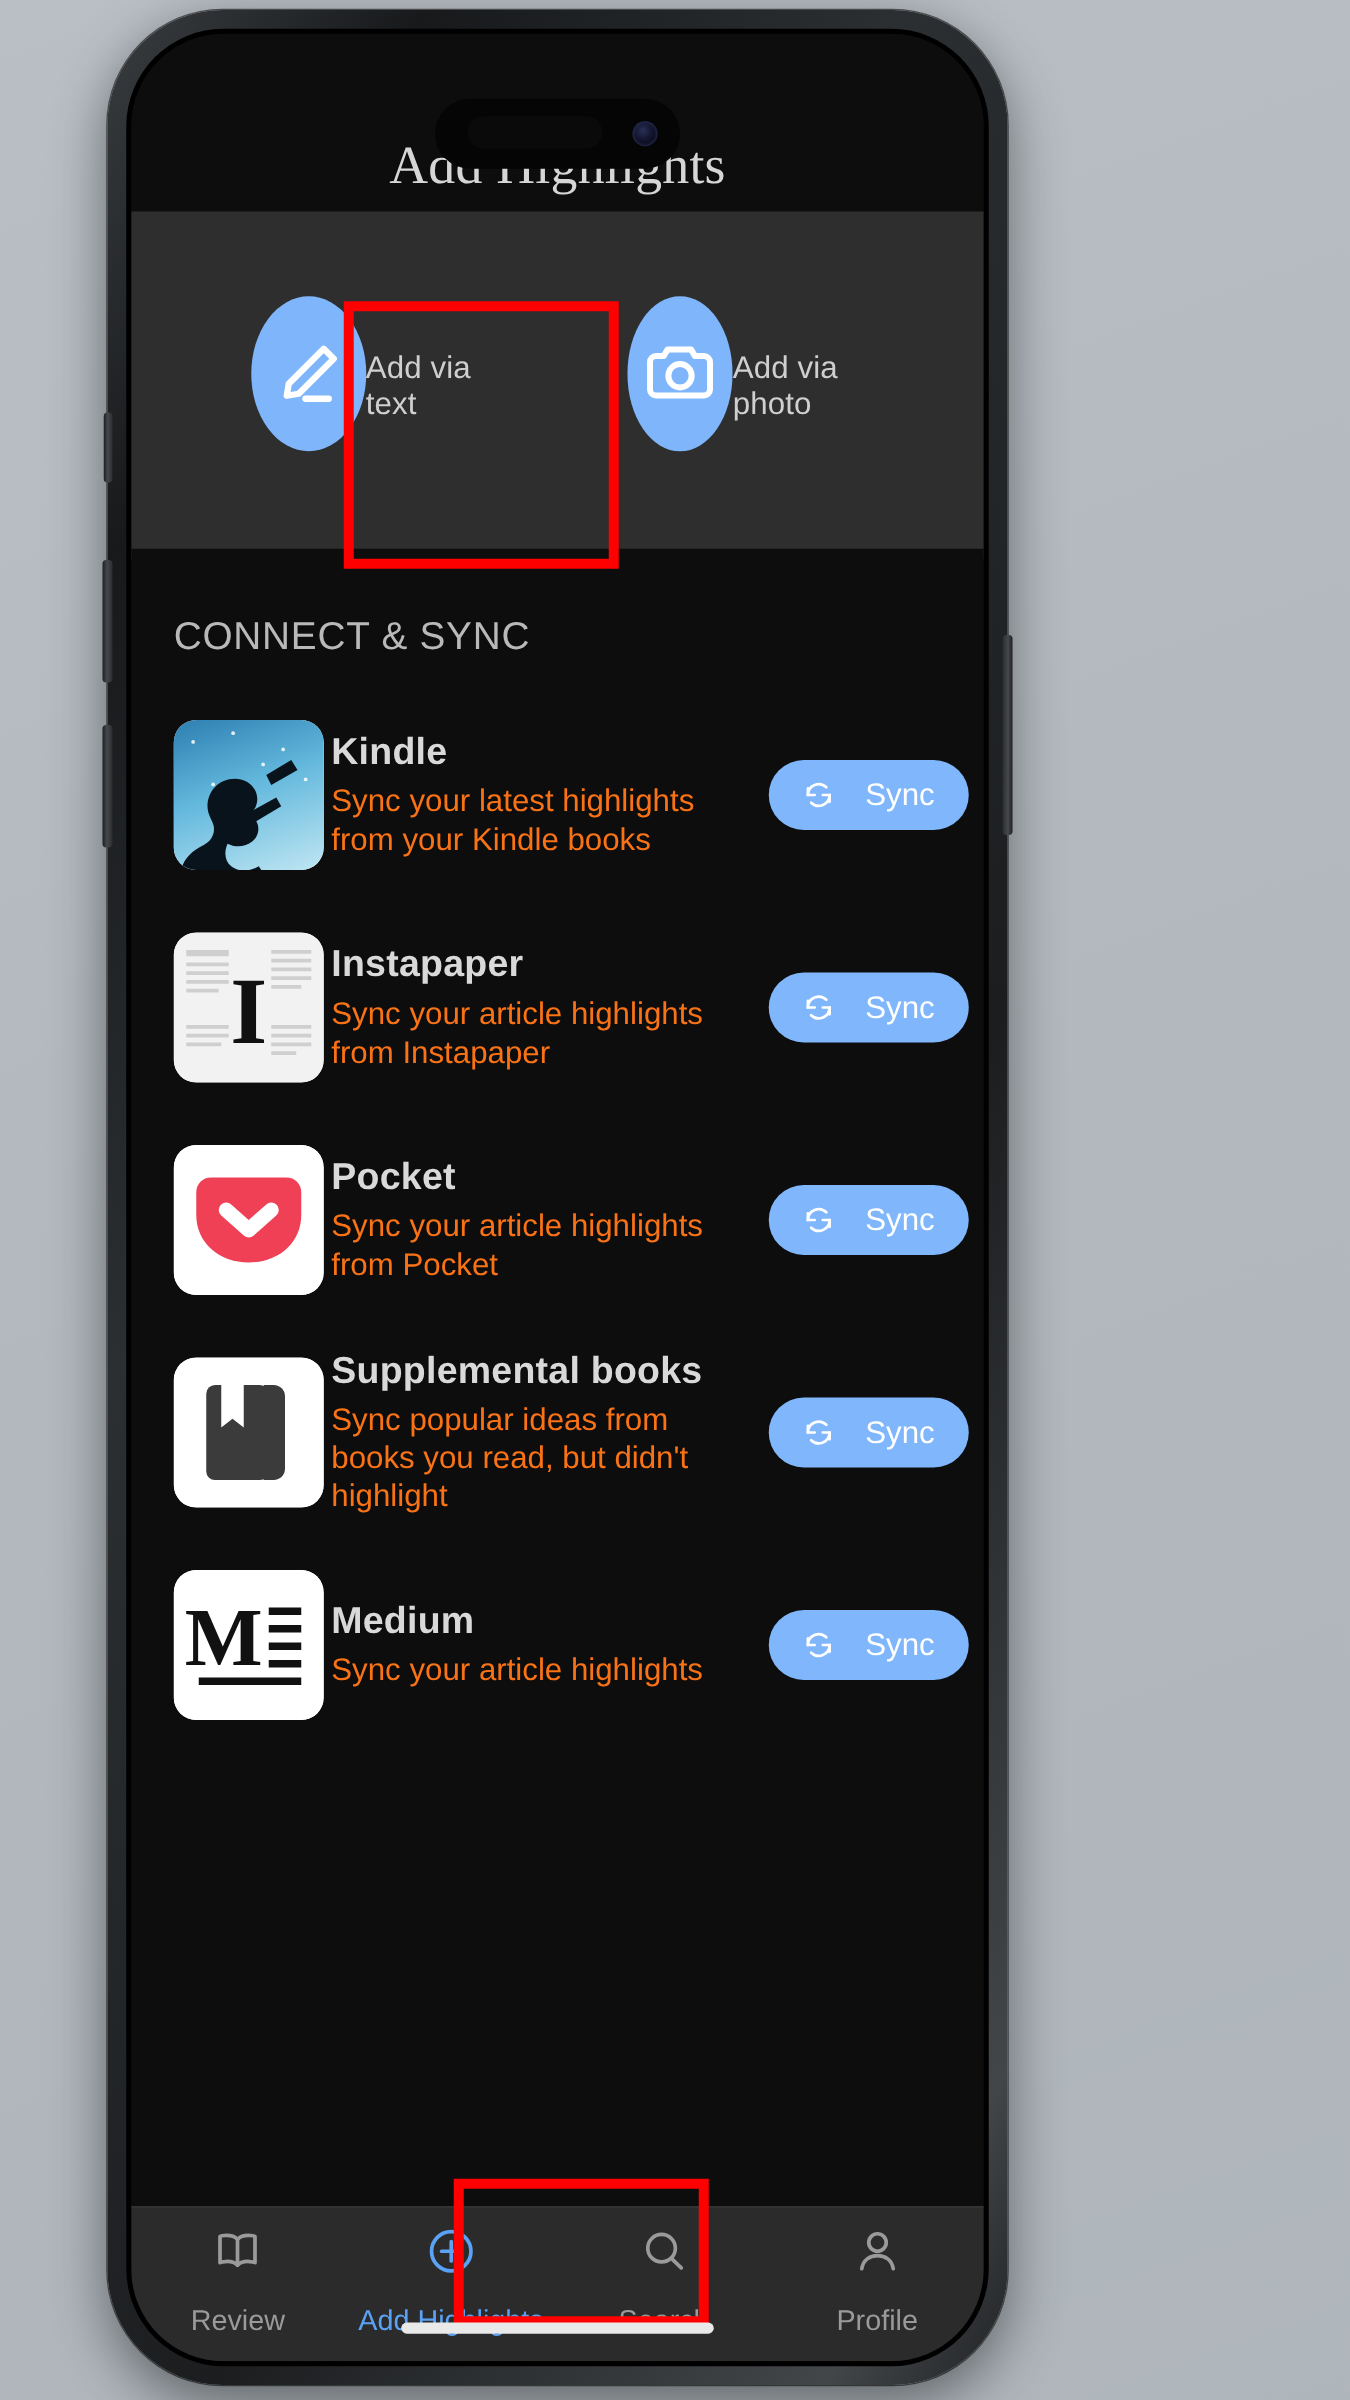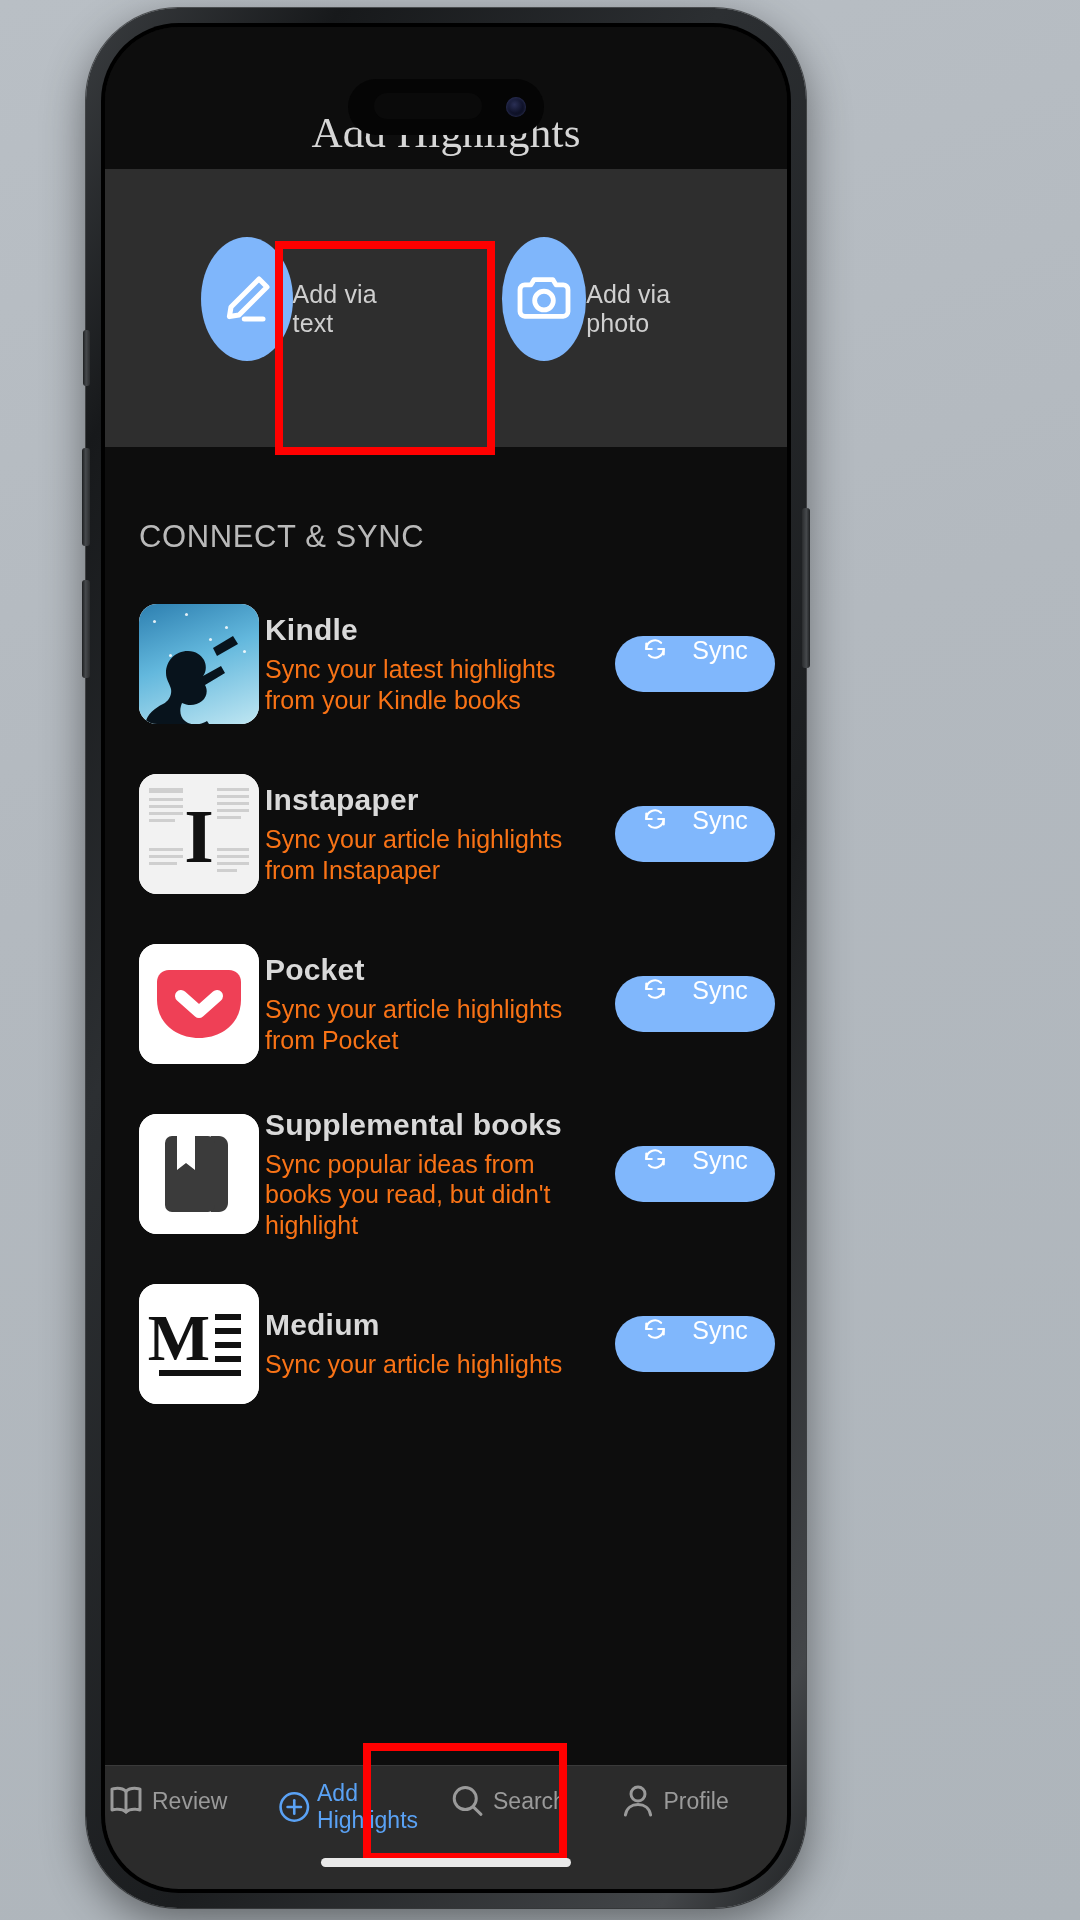--- a/index.html
+++ b/index.html
@@ -118,21 +118,21 @@
     position: absolute;
     left: 170px; top: 72px;
     width: 220px; height: 214px;
     border: 8px solid #ff0000;
     pointer-events: none;
     z-index: 30;
   }
 
   
   #list-area {
-    position: absolute; left: 0; top: 440px;
+    position: absolute; left: 0; top: 412px;
     width: 100%; bottom: 0;
     background: #0d0d0d;
     overflow: hidden;
   }
   #section-title {
     font-size: 31px; color: #b9b9b9;
     letter-spacing: .6px;
     padding: 52px 0 24px 34px;
   }
   .svc-row {
@@ -155,39 +155,39 @@
   }
   .svc-desc {
     font-size: 25px; color: #f97316; line-height: 1.22;
     max-width: 360px;
   }
   .sync-btn {
     flex: 0 0 auto;
     width: 160px; height: 56px;
     background: #80b7fc;
     border-radius: 28px;
-    display: flex; justify-content: center;
+    display: flex; align-items: center; justify-content: center;
     gap: 24px;
     color: #fff; font-size: 25px;
   }
   .sync-btn span.lbl { color:#ffffff; }
 
   
   #tabbar {
     position: absolute; left: 0; bottom: 0; width: 100%;
     height: 124px;
     background: #2b2b2b;
     border-top: 1px solid #3a3a3a;
     display: flex; align-items: flex-start;
     padding-top: 14px;
     z-index: 25;
   }
   .tab {
-    flex: 1 1 0; display: flex; flex-direction: row;
-    align-items: center; gap: 5px;
+    flex: 1 1 0; display: flex; flex-direction: column;
+    align-items: center; gap: 21px;
   }
   .tab-label { font-size: 23px; color: #9a9a9a; }
   .tab.active .tab-label { color: #5aa2f5; }
   #anno-tab {
     position: absolute;
     left: 258px; bottom: 28px;
     width: 204px; height: 118px;
     border: 8px solid #ff0000;
     z-index: 32; pointer-events: none;
   }

